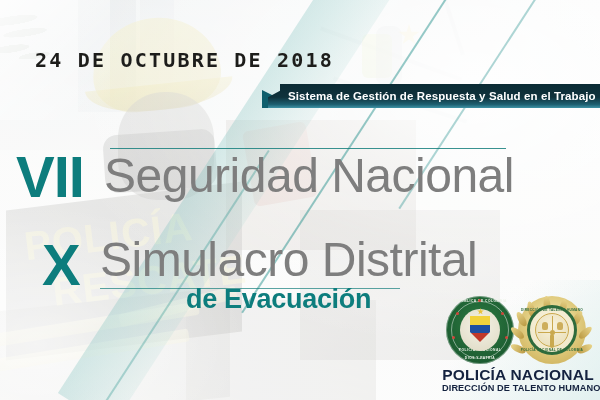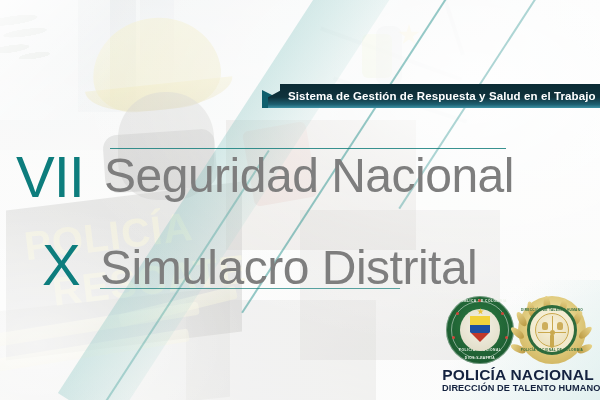--- a/index.html
+++ b/index.html
@@ -306,38 +306,38 @@
     width: 396px;
     height: 1px;
     background: #167f7c;
     opacity: .85;
   }
 
   .roman {
     position: absolute;
     color: #0d7d7d;
     font-family: "Liberation Sans", sans-serif;
-    font-weight: 400;
+    font-weight: 700;
     line-height: 1;
     letter-spacing: -1px;
   }
   .roman-vii { left: 16px; top: 148px; font-size: 58px; }
   .roman-x   { left: 42px; top: 236px; font-size: 58px; }
 
   .t-gray {
     position: absolute;
     color: #7e7e7e;
     font-family: "Liberation Sans", sans-serif;
     font-weight: 400;
     line-height: 1;
     letter-spacing: -.5px;
     white-space: nowrap;
   }
   .t-line1 { left: 104px; top: 152px; font-size: 48px; }
-  .t-line3 { left: 100px; top: 244px; font-size: 48px; text-align: right; }
+  .t-line3 { left: 100px; top: 236px; font-size: 48px; text-align: right; }
 
   .t-teal {
     position: absolute;
     color: #0d7d7d;
     font-family: "Liberation Sans", sans-serif;
     font-weight: 600;
     line-height: 1;
     letter-spacing: -.3px;
     white-space: nowrap;
   }
@@ -552,39 +552,41 @@
     <div class="bg-wash2"></div>
 
     <div class="diag-wide"></div>
     <div class="diag-thin1"></div>
     <div class="diag-thin2"></div>
     <div class="diag-thin3"></div>
     <div class="corner-tl"></div>
     <div class="corner-br"></div>
   </div>
 
+  <div class="date">24 DE OCTUBRE DE 2018</div>
 
   <div class="ribbon-tail"></div>
   <div class="ribbon">
     <span class="ribbon-text">Sistema de Gestión de Respuesta y Salud en el Trabajo</span>
   </div>
 
   <div class="title-rule"></div>
 
   <div class="roman roman-vii">VII</div>
 
   <div class="t-gray t-line1">Seguridad Nacional</div>
 
 
   <div class="roman roman-x">X</div>
 
   <div class="t-gray t-line3">Simulacro Distrital</div>
 
   <div class="under-distrital"></div>
 
+  <div class="t-teal t-line4">de Evacuación</div>
 
   <div class="logos">
 
     <div class="emblem emblem-police">
       <div class="emb-ring"></div>
       <div class="emb-ring-txt"></div>
       <div class="emb-micro top">REPÚBLICA DE COLOMBIA</div>
       <div class="emb-micro mid">POLICÍA · NACIONAL</div>
       <div class="emb-micro bot">DIOS Y PATRIA</div>
       <div class="emb-inner"></div>

